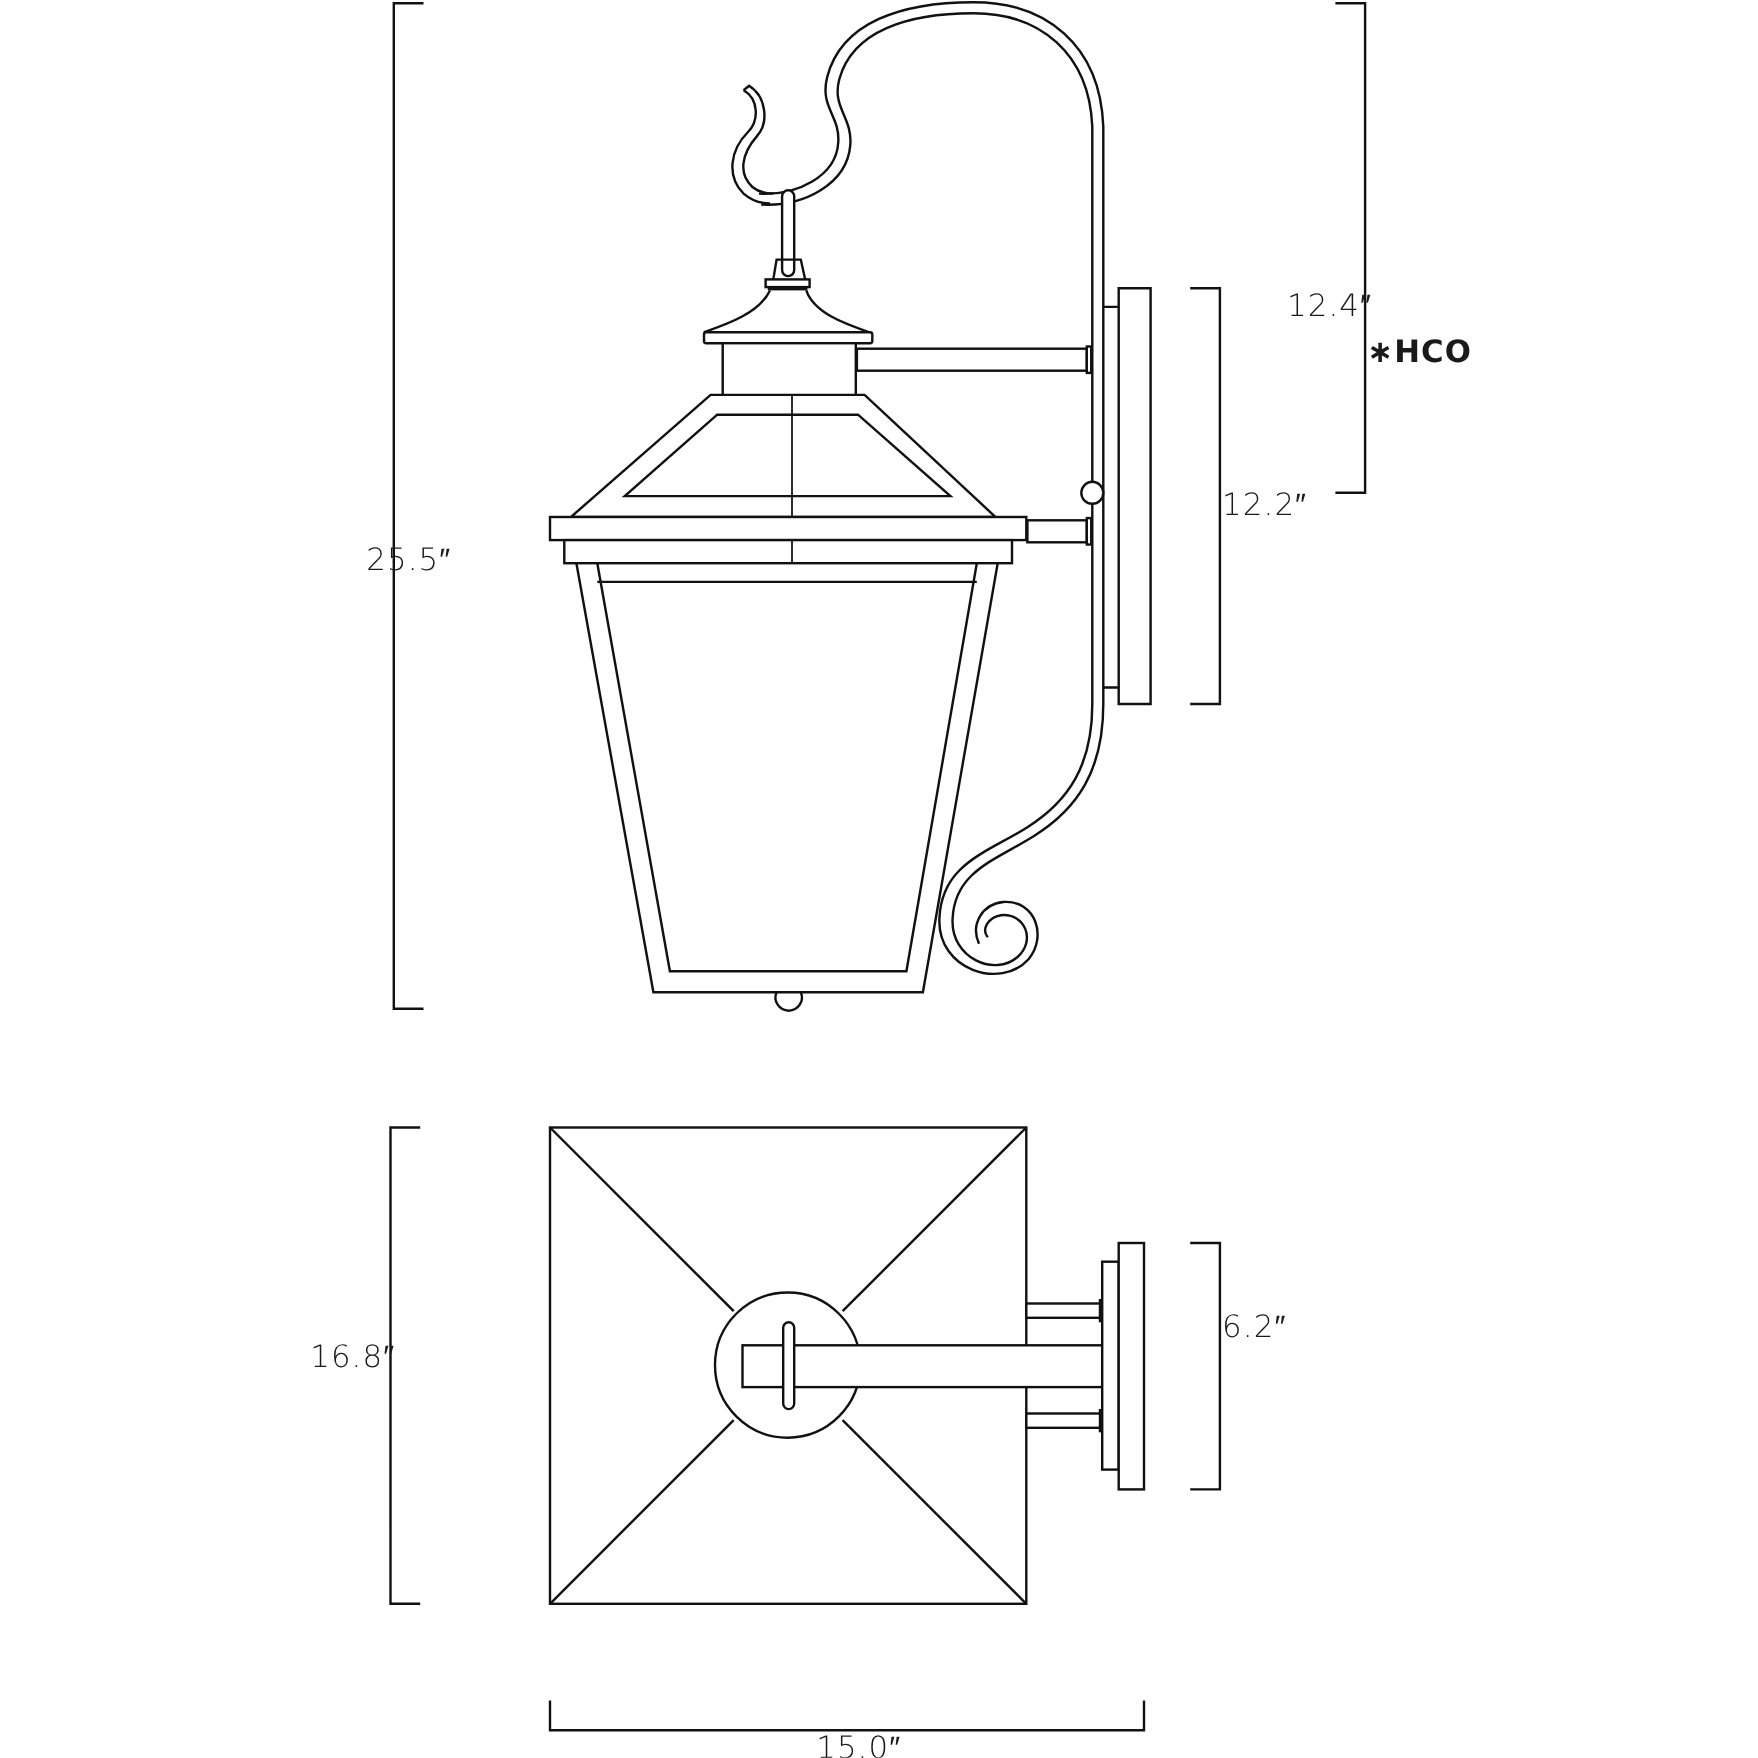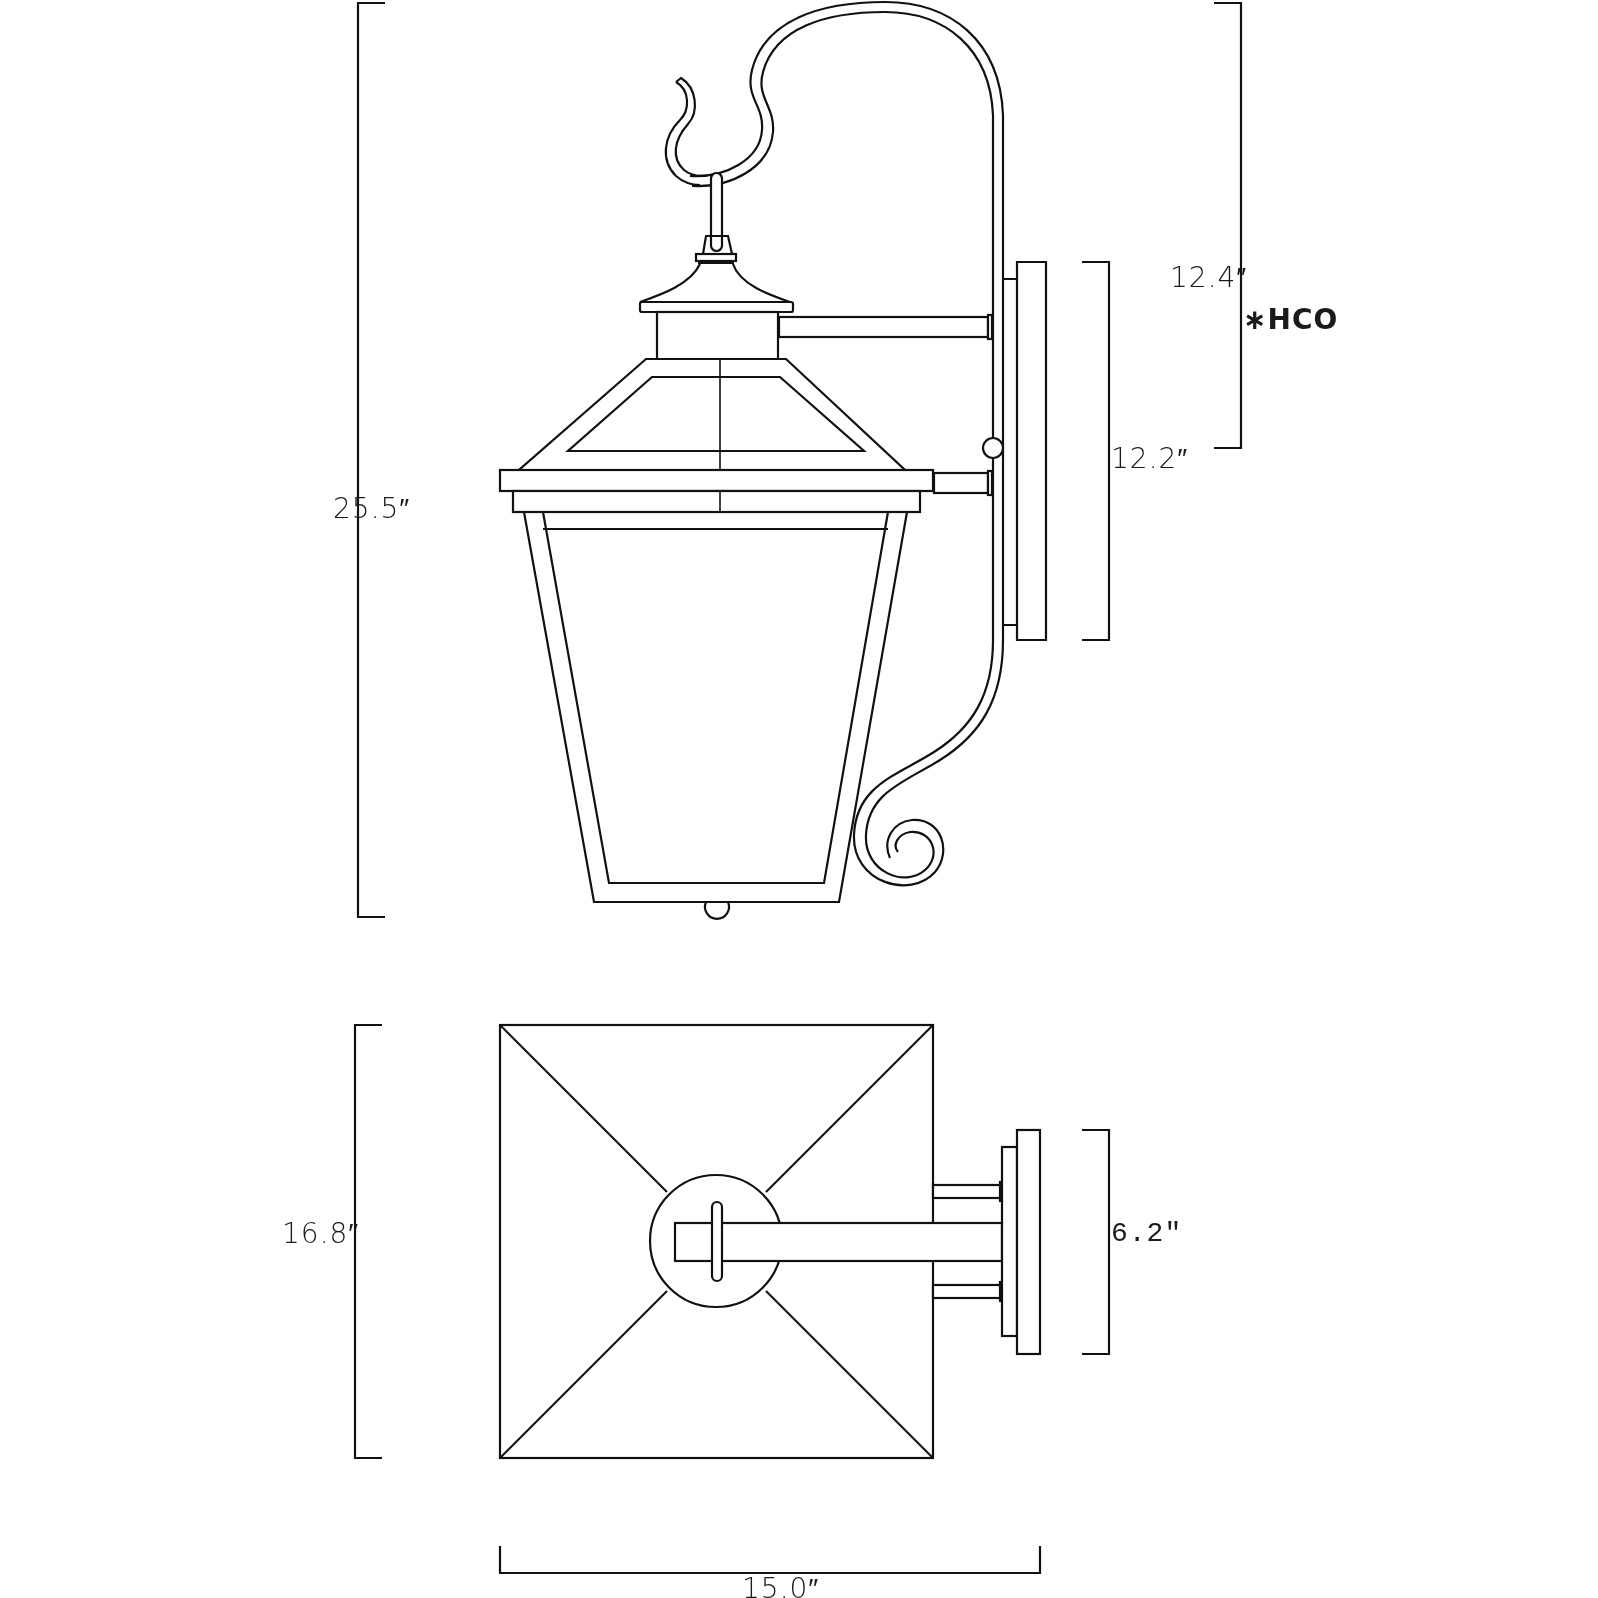--- a/index.html
+++ b/index.html
@@ -105,14 +105,14 @@
 
     <path class="dim" d="M 500 1546 L 500 1573 L 1040 1573 L 1040 1546"></path>
   </g>
 </svg>
 
 <div class="lbl" style="left:289px; top:495px;margin-left:44px;">25.5″</div>
 <div class="lbl" style="left:1170px; top:264px;">12.4″</div>
 <div class="lbl" style="left:1243px; top:306px;font-weight:bold;">∗HCO</div>
 <div class="lbl" style="left:1111px; top:445px;">12.2″</div>
 <div class="lbl" style="left:282px; top:1220px;">16.8″</div>
-<div class="lbl" style="left:1111px; top:1220px;font-family:Liberation Mono, monospace;">6.2″</div>
+<div class="lbl" style="left:1111px; top:1192px;">6.2″</div>
 <div class="lbl" style="left:742px; top:1575px;">15.0″</div>
 
 </body></html>

